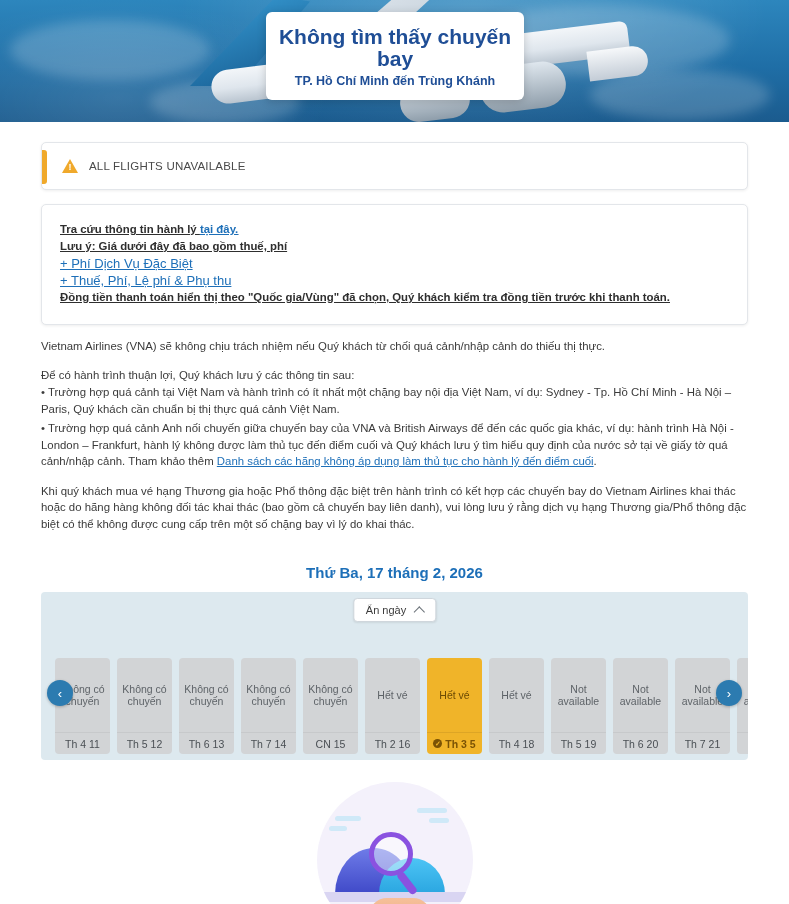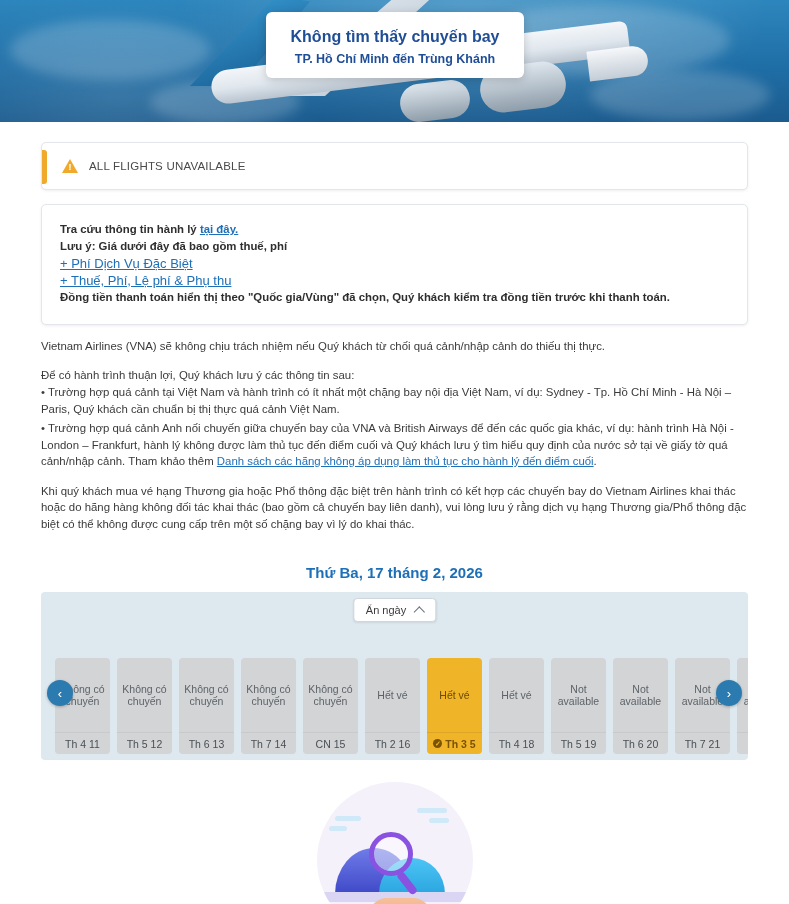--- a/index.html
+++ b/index.html
@@ -80,21 +80,21 @@
     left: 266px; top: 12px;
     width: 258px;
     background: #ffffff;
     border-radius: 6px;
     box-shadow: 0 2px 10px rgba(0,0,0,0.18);
     padding: 14px 10px 12px;
     text-align: center;
   }
   .hero-card .h1 {
     color: #1f4e96;
-    font-size: 16px;
+    font-size: 21px;
     font-weight: bold;
     line-height: 22px;
     margin-bottom: 4px;
   }
   .hero-card .h2 {
     color: #1f4e96;
     font-size: 12.5px;
     font-weight: bold;
   }
 
@@ -144,21 +144,21 @@
 
   .info-box {
     margin-top: 14px;
     background: #fff;
     border: 1px solid #e3e6ea;
     border-radius: 5px;
     box-shadow: 0 1px 3px rgba(0,0,0,0.07);
     padding: 16px 18px 18px;
   }
   .info-box .line { font-size: 11.4px; color: #2e2e2e; line-height: 17px; }
-  .info-box .b { font-weight: bold; }
+  .info-box .b { font-weight: bold; text-decoration: underline; }
   .info-box a, .link {
     color: #1d6fb8;
     text-decoration: underline;
     cursor: pointer;
   }
   .info-box .plus { color: #1d6fb8; display: block; font-size: 13px; line-height: 17px; }
 
   .para { font-size: 11.4px; color: #3a3a3a; line-height: 16.5px; margin-top: 13px; }
   .para.tight { margin-top: 12px; }
   .para .ul { text-decoration: underline; color: #1d6fb8; }

